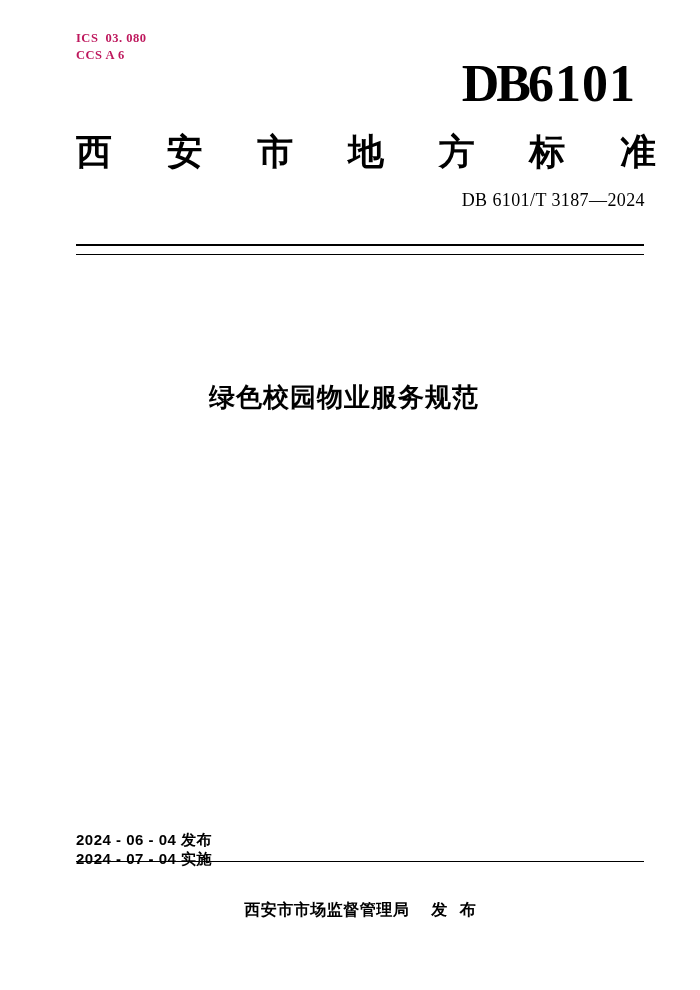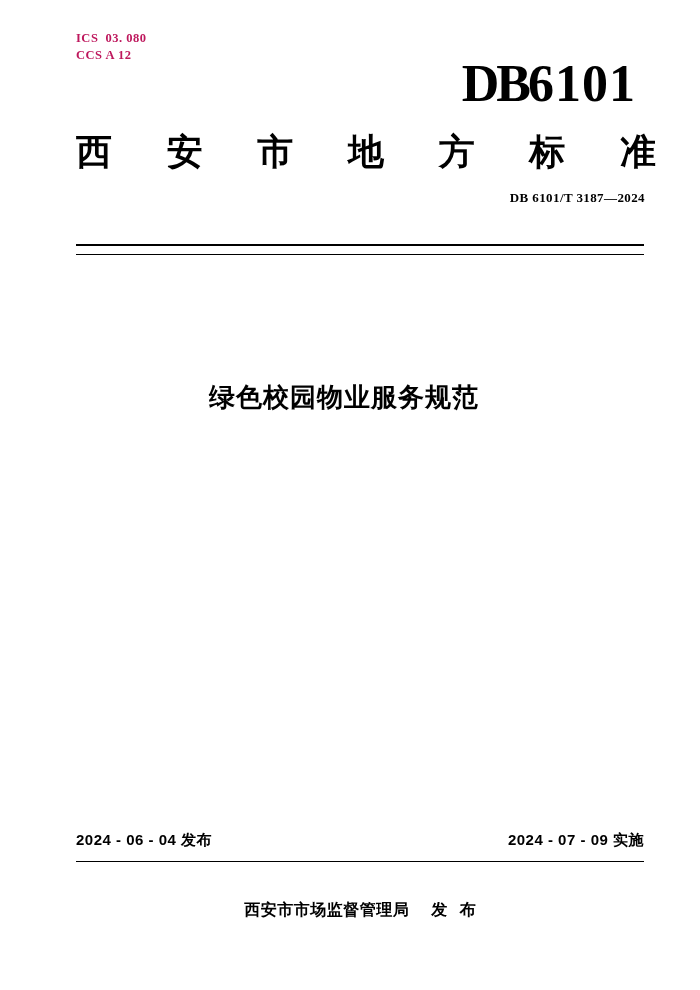--- a/index.html
+++ b/index.html
@@ -73,22 +73,22 @@
   .big-title span {
     display: inline-block;
   }
 
   
   .std-number {
     position: absolute;
     right: 55px;
     top: 190px;
     font-family: "Liberation Serif", serif;
-    font-size: 13px;
-    font-weight: 700;
+    font-size: 18px;
+    font-weight: 400;
     letter-spacing: 0.4px;
     color: #000;
   }
 
   
   .rule-top {
     position: absolute;
     left: 76px;
     top: 244px;
     width: 568px;
@@ -130,20 +130,21 @@
     position: absolute;
     left: 76px;
     top: 831px;
     width: 568px;
     display: flex;
     justify-content: space-between;
     font-size: 15px;
     font-weight: 700;
     letter-spacing: 0.5px;
     color: #000;
+    flex-direction: column;
   }
 
   
   .issuer {
     position: absolute;
     left: 0;
     top: 900px;
     width: 700px;
     text-align: center;
     font-size: 16px;
@@ -160,21 +161,21 @@
     letter-spacing: 4px;
   }
 </style>
 </head>
 <body>
 
 <div class="page">
 
   <div class="codes">
     <div>ICS  03. 080</div>
-    <div>CCS A 12</div>
+    <div>CCS A 6</div>
   </div>
 
   <div class="std-logo">
     <span class="db">DB</span><span class="num">6101</span>
   </div>
 
   <div class="big-title">
     <span>西</span>
     <span>安</span>
     <span>市</span>
@@ -188,20 +189,20 @@
 
   <div class="rule-top"></div>
   <div class="rule-mid"></div>
 
   <div class="doc-title">绿色校园物业服务规范</div>
 
   <div class="rule-bottom"></div>
 
   <div class="dates">
     <span>2024 - 06 - 04 发布</span>
-    <span>2024 - 07 - 09 实施</span>
+    <span>2024 - 07 - 04 实施</span>
   </div>
 
   <div class="issuer">
     <span>西安市市场监督管理局</span><span class="gap"></span><span class="pub">发 布</span>
   </div>
 
 </div>
 
 </body></html>

